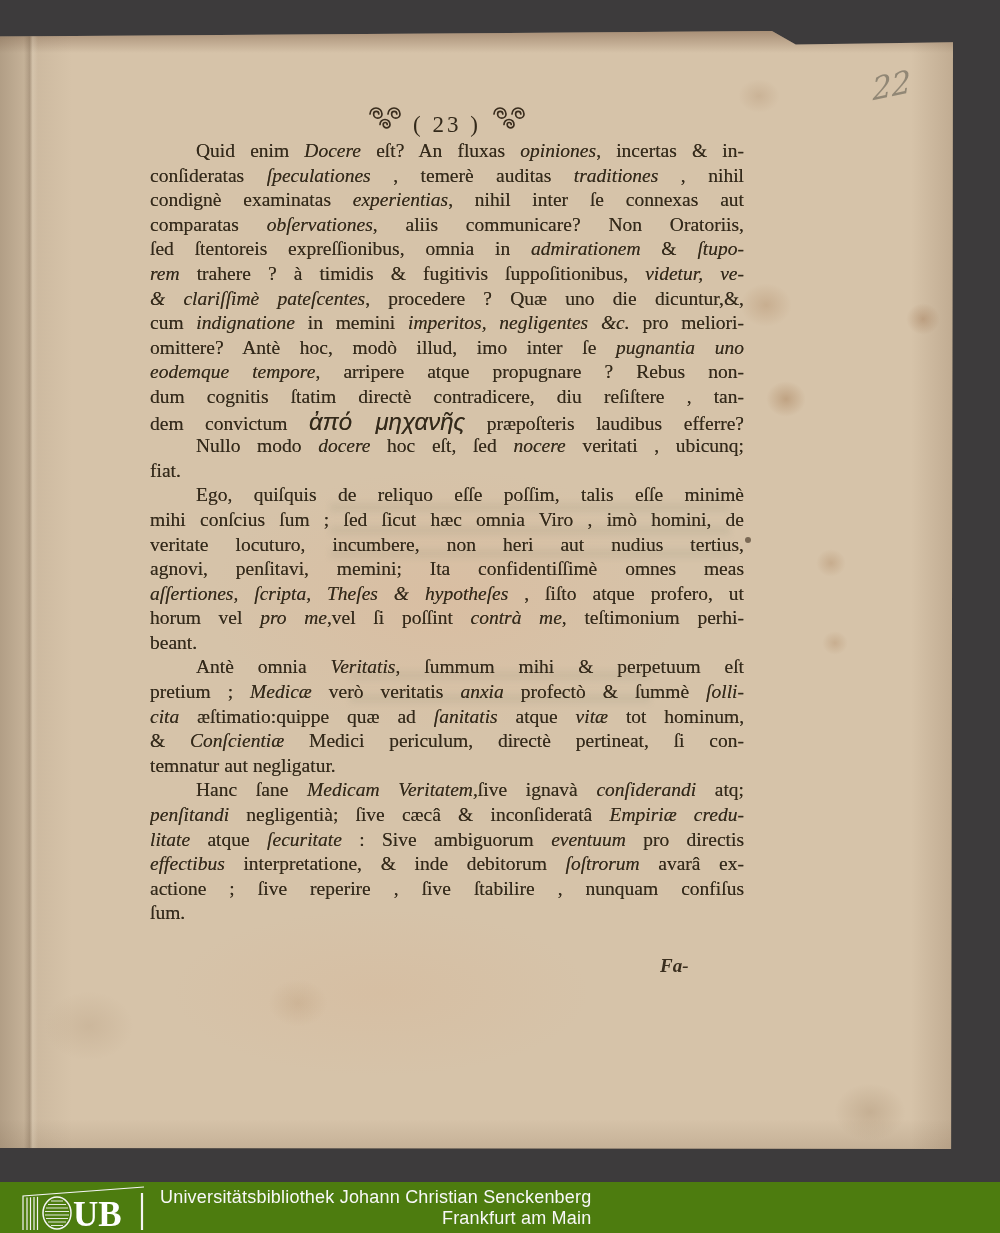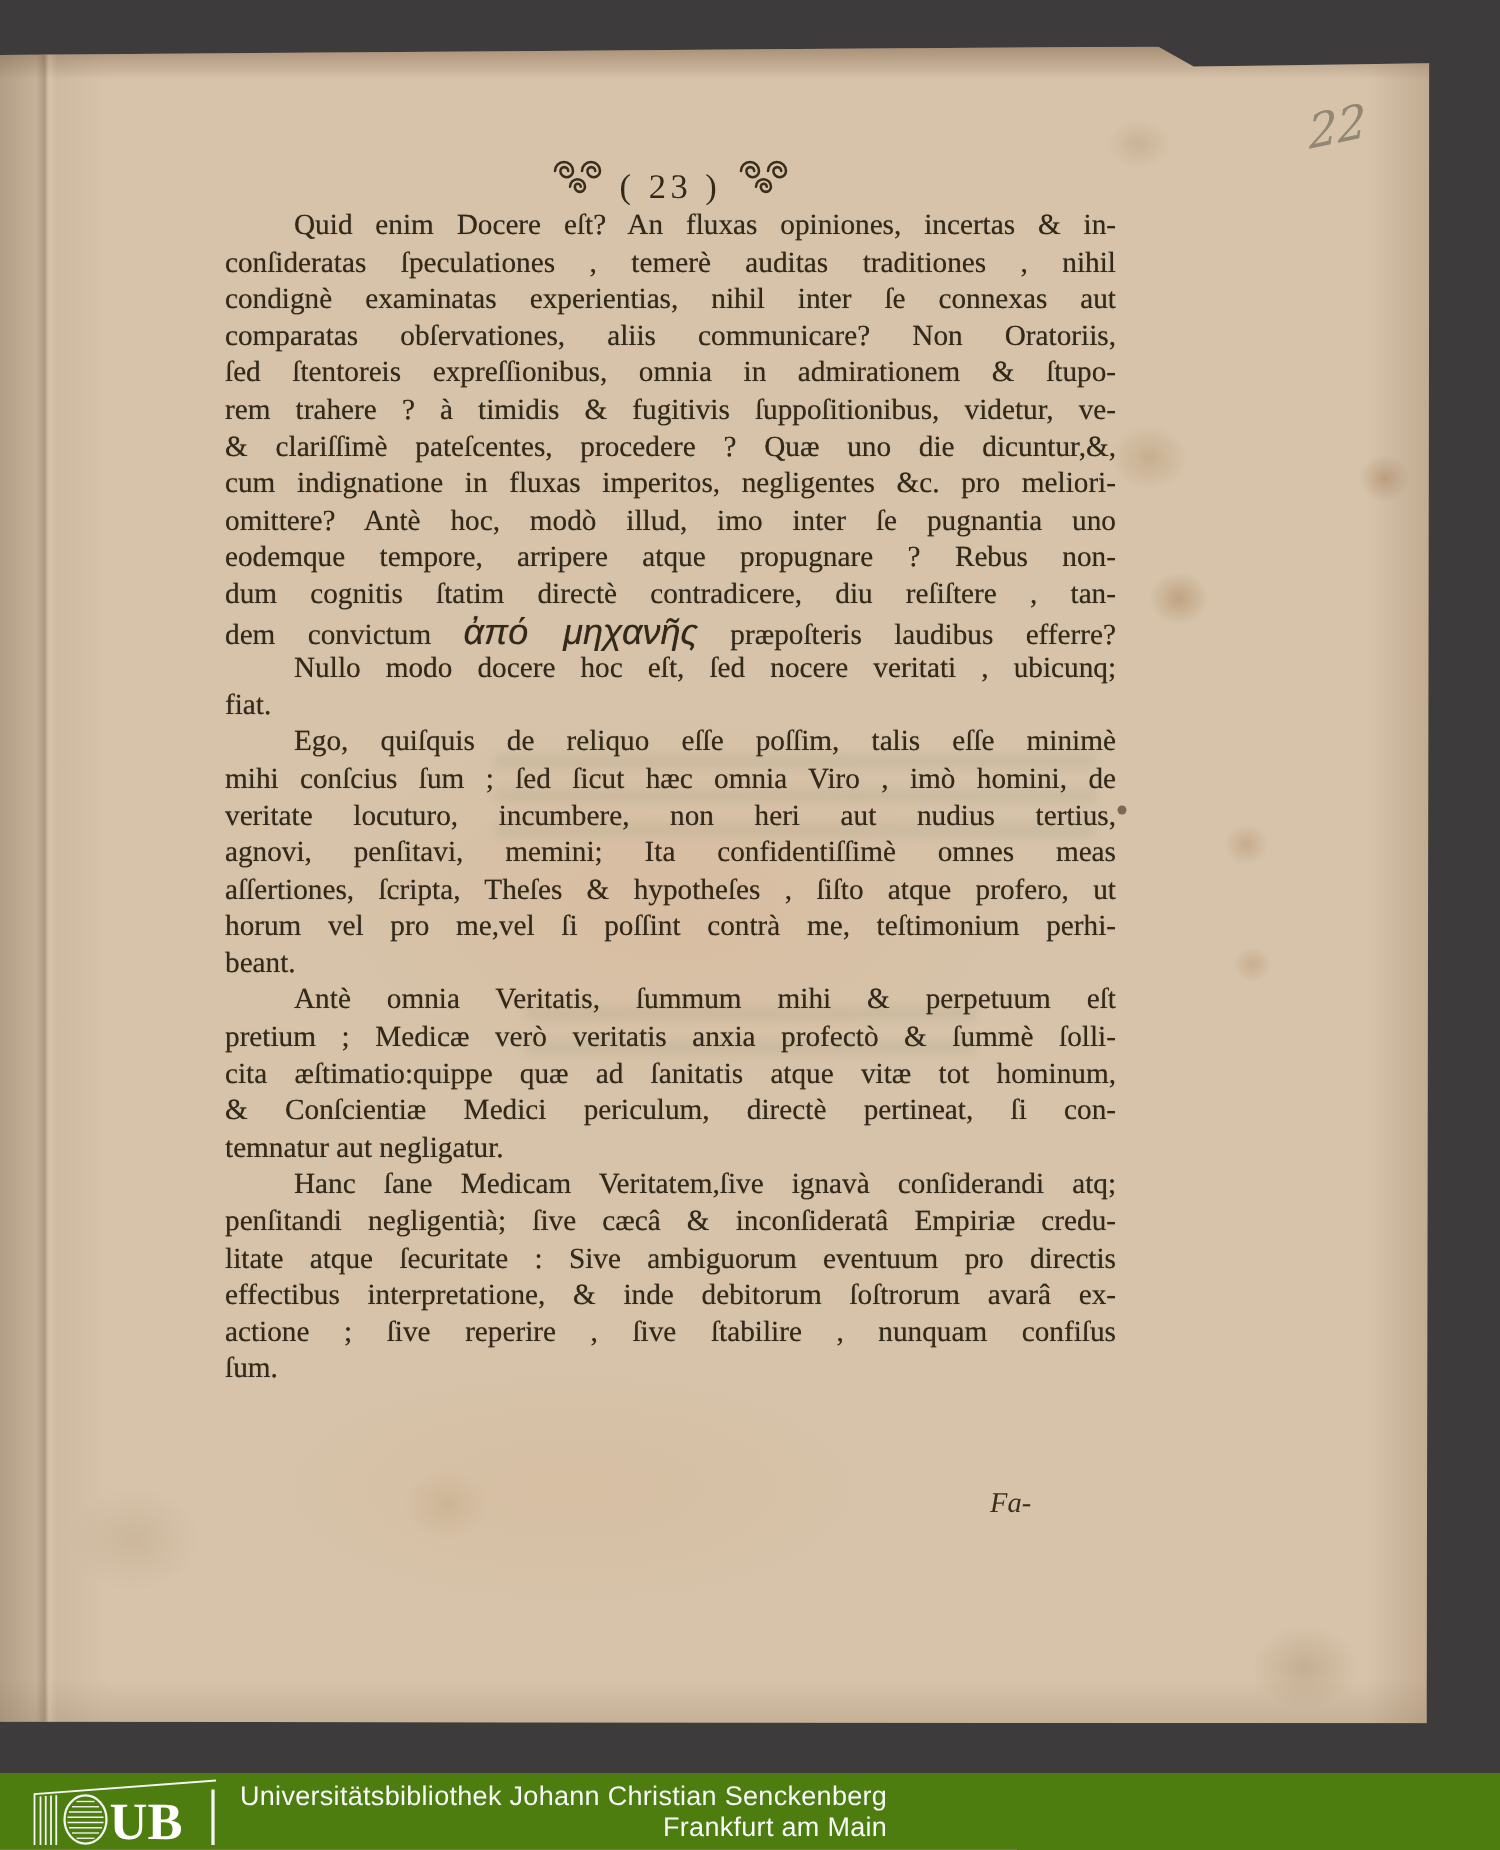--- a/index.html
+++ b/index.html
@@ -39,26 +39,26 @@
   .orn{flex:0 0 auto;}
   
   .textblock{
     position:absolute;left:150px;top:108px;width:594px;
     font-size:19.5px;color:#33291a;
     text-shadow:0 0 0.5px rgba(51,41,26,0.65);
   }
   .ln{height:24.6px;line-height:24.6px;overflow:hidden;text-align:left;}
   .ln.j{text-align:justify;text-align-last:justify;-moz-text-align-last:justify;}
   .ln.ind{padding-left:46px;}
-  .it{}
+  .it{font-style:italic;}
   .gk{font-style:italic;font-family:Liberation Sans, sans-serif;font-size:24px;}
   
   .catchword{
-    position:absolute;left:660px;top:961px;width:80px;
-    font-style:italic;font-weight:normal;font-size:19px;color:#3a2e1e;
+    position:absolute;left:660px;top:924px;width:80px;
+    font-style:italic;font-weight:bold;font-size:19px;color:#3a2e1e;
   }
   .pencil{
     position:absolute;left:872px;top:36px;
     font-size:31px;font-style:italic;font-family:"DejaVu Serif",serif;
     color:rgba(104,98,85,0.62);
     transform:rotate(-12deg) skewX(-10deg);
   }
   
   .footer{
     position:absolute;left:0;top:1182px;width:1000px;height:51px;
@@ -106,21 +106,21 @@
   </div>
 
   <div class="textblock">
       <div class="ln j ind"><span class="ro">Quid enim </span><span class="it">Docere</span><span class="ro"> eſt? An fluxas </span><span class="it">opiniones</span><span class="ro">, incertas &amp; in-</span></div>
       <div class="ln j"><span class="ro">conſideratas </span><span class="it">ſpeculationes</span><span class="ro"> , temerè auditas </span><span class="it">traditiones</span><span class="ro"> , nihil</span></div>
       <div class="ln j"><span class="ro">condignè examinatas </span><span class="it">experientias</span><span class="ro">, nihil inter ſe connexas aut</span></div>
       <div class="ln j"><span class="ro">comparatas </span><span class="it">obſervationes</span><span class="ro">, aliis communicare? Non Oratoriis,</span></div>
       <div class="ln j"><span class="ro">ſed ſtentoreis expreſſionibus, omnia in </span><span class="it">admirationem</span><span class="ro"> &amp; </span><span class="it">ſtupo-</span></div>
       <div class="ln j"><span class="it">rem</span><span class="ro"> trahere ? à timidis &amp; fugitivis ſuppoſitionibus, </span><span class="it">videtur, ve-</span></div>
       <div class="ln j"><span class="it">&amp; clariſſimè pateſcentes</span><span class="ro">, procedere ? Quæ uno die dicuntur,&amp;,</span></div>
-      <div class="ln j"><span class="ro">cum </span><span class="it">indignatione</span><span class="ro"> in fluxas </span><span class="it">imperitos, negligentes &amp;c.</span><span class="ro"> pro meliori-</span></div>
+      <div class="ln j"><span class="ro">cum </span><span class="it">indignatione</span><span class="ro"> in memini </span><span class="it">imperitos, negligentes &amp;c.</span><span class="ro"> pro meliori-</span></div>
       <div class="ln j"><span class="ro">omittere? Antè hoc, modò illud, imo inter ſe </span><span class="it">pugnantia uno</span></div>
       <div class="ln j"><span class="it">eodemque tempore</span><span class="ro">, arripere atque propugnare ? Rebus non-</span></div>
       <div class="ln j"><span class="ro">dum cognitis ſtatim directè contradicere, diu reſiſtere , tan-</span></div>
       <div class="ln j"><span class="ro">dem convictum </span><span class="gk">ἀπό μηχανῆς</span><span class="ro"> præpoſteris laudibus efferre?</span></div>
       <div class="ln j ind"><span class="ro">Nullo modo </span><span class="it">docere</span><span class="ro"> hoc eſt, ſed </span><span class="it">nocere</span><span class="ro"> veritati , ubicunq;</span></div>
       <div class="ln"><span class="ro">fiat.</span></div>
       <div class="ln j ind"><span class="ro">Ego, quiſquis de reliquo eſſe poſſim, talis eſſe minimè</span></div>
       <div class="ln j"><span class="ro">mihi conſcius ſum ; ſed ſicut hæc omnia Viro , imò homini, de</span></div>
       <div class="ln j"><span class="ro">veritate locuturo, incumbere, non heri aut nudius tertius,</span></div>
       <div class="ln j"><span class="ro">agnovi, penſitavi, memini; Ita confidentiſſimè omnes meas</span></div>

